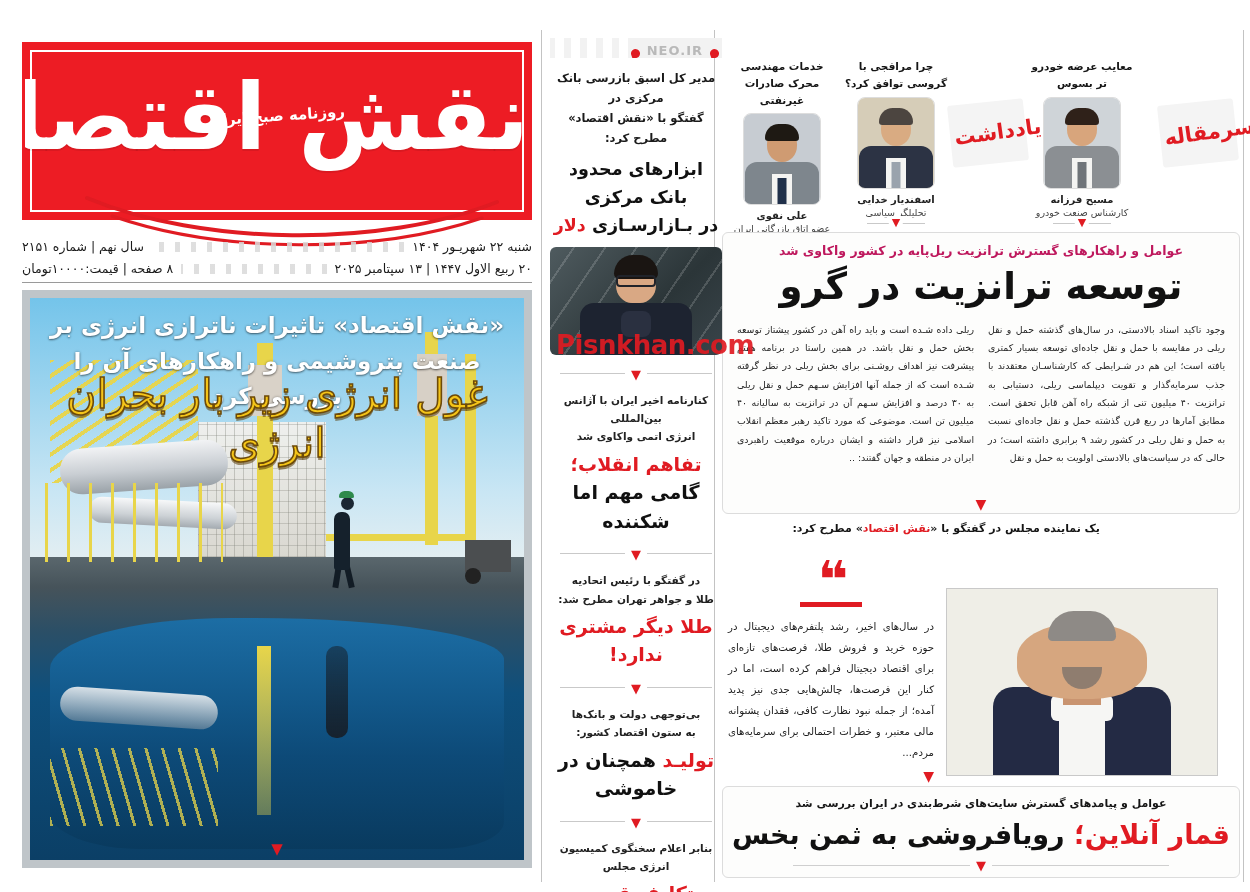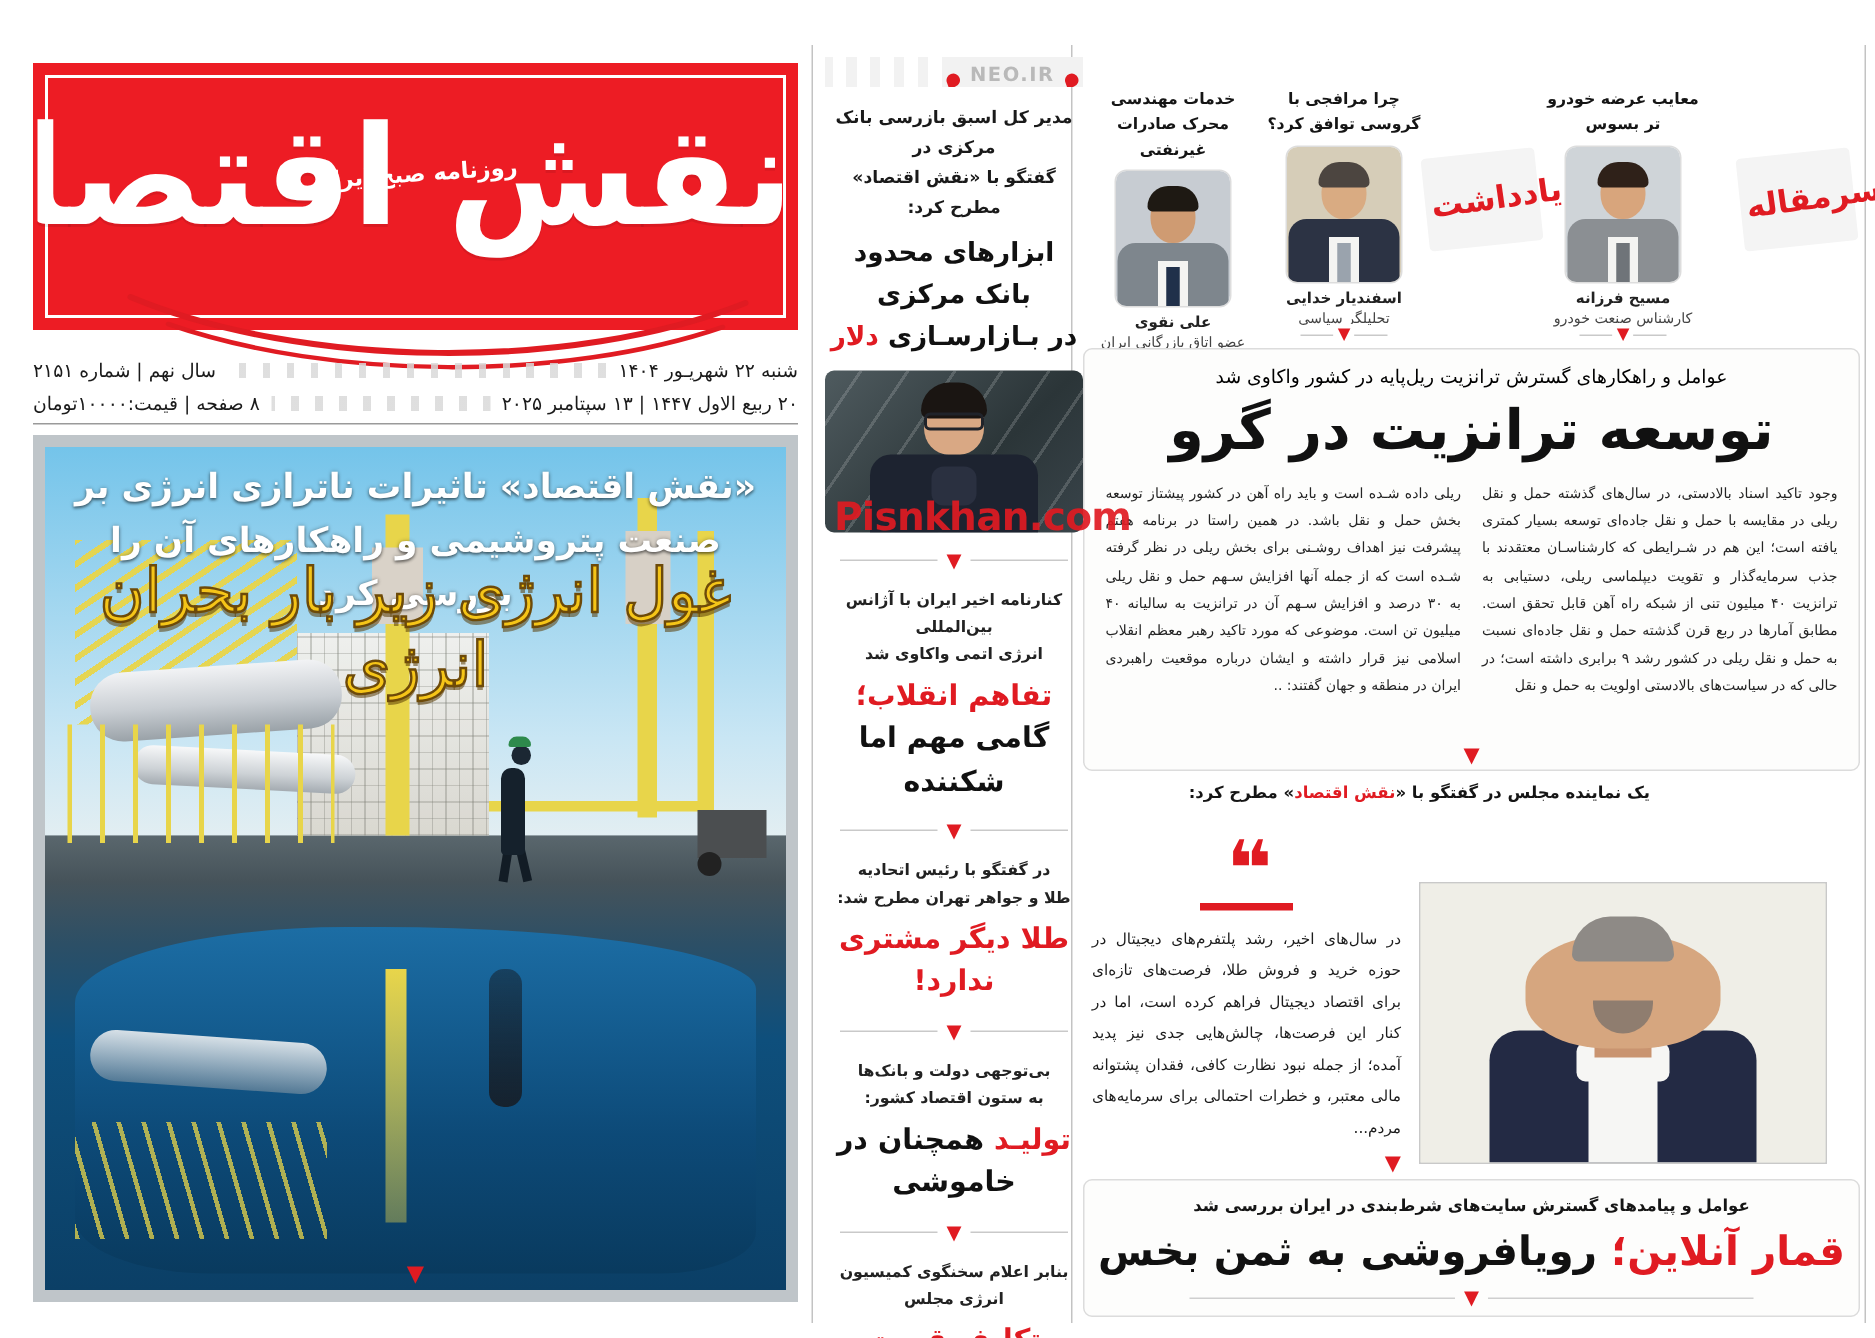--- a/index.html
+++ b/index.html
@@ -383,21 +383,21 @@
     position: absolute;
     left: 722px; top: 232px;
     width: 518px; height: 282px;
     background: #fdfdfc;
     border: 1px solid #dcdcdc;
     border-radius: 6px;
     padding: 10px 14px 12px;
   }
   .lead .kick {
     text-align: center;
-    font-size: 12.5px; font-weight: normal; color: #000000;
+    font-size: 12.5px; font-weight: bold; color: #be185d;
     margin-bottom: 6px;
   }
   .lead .h-black {
     text-align: center;
     font-size: 37px; font-weight: bold; color: #111;
     line-height: 1.26; letter-spacing: -1px;
   }
   .lead .h-red {
     text-align: center;
     font-size: 37px; font-weight: bold; color: #e01b22;

